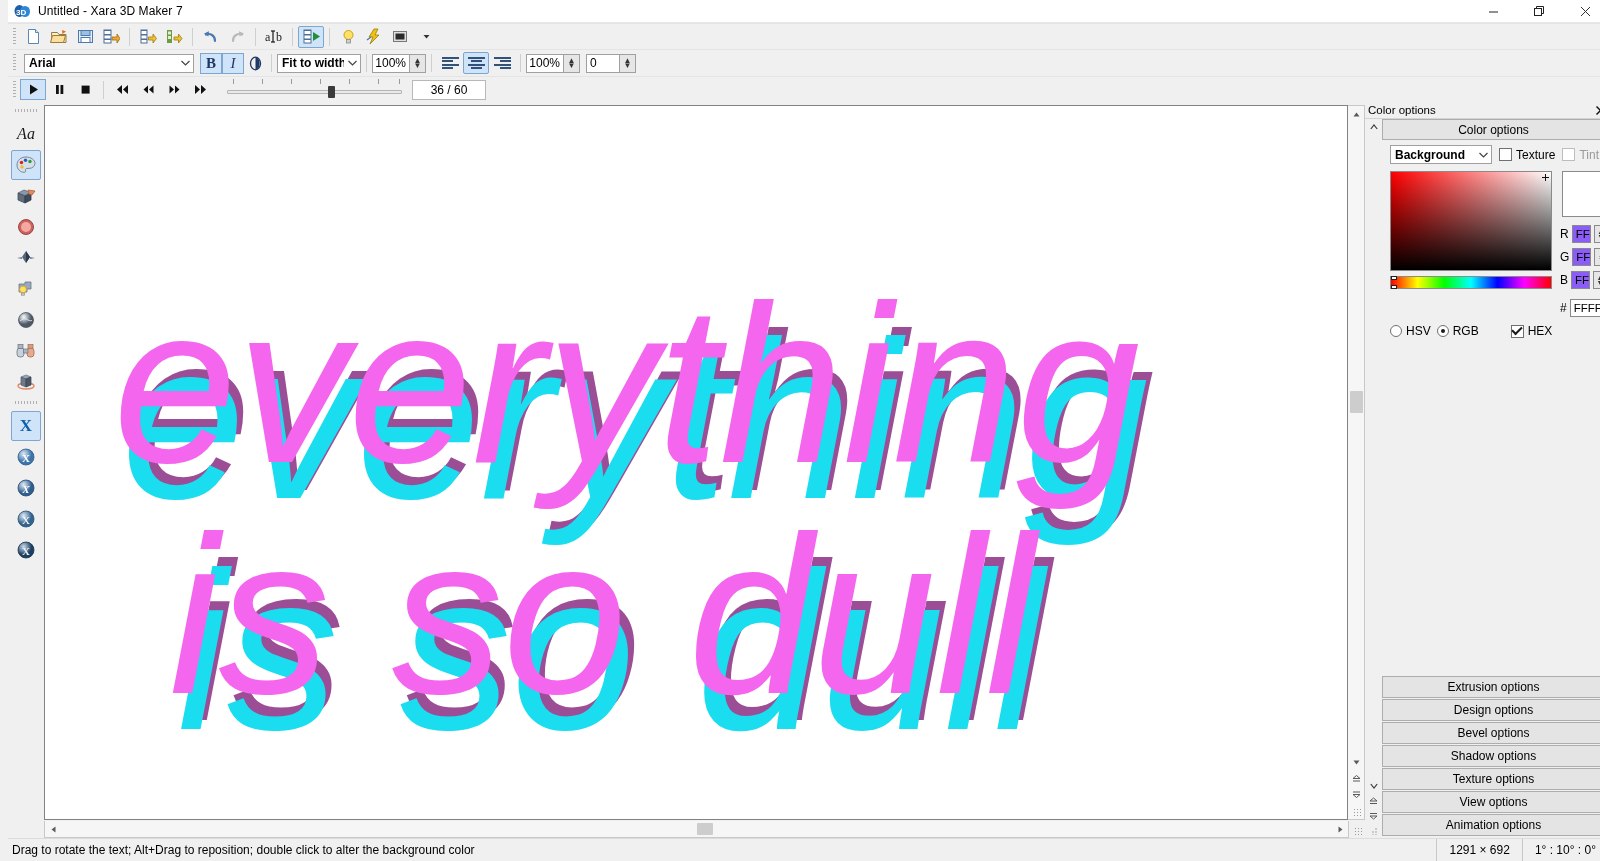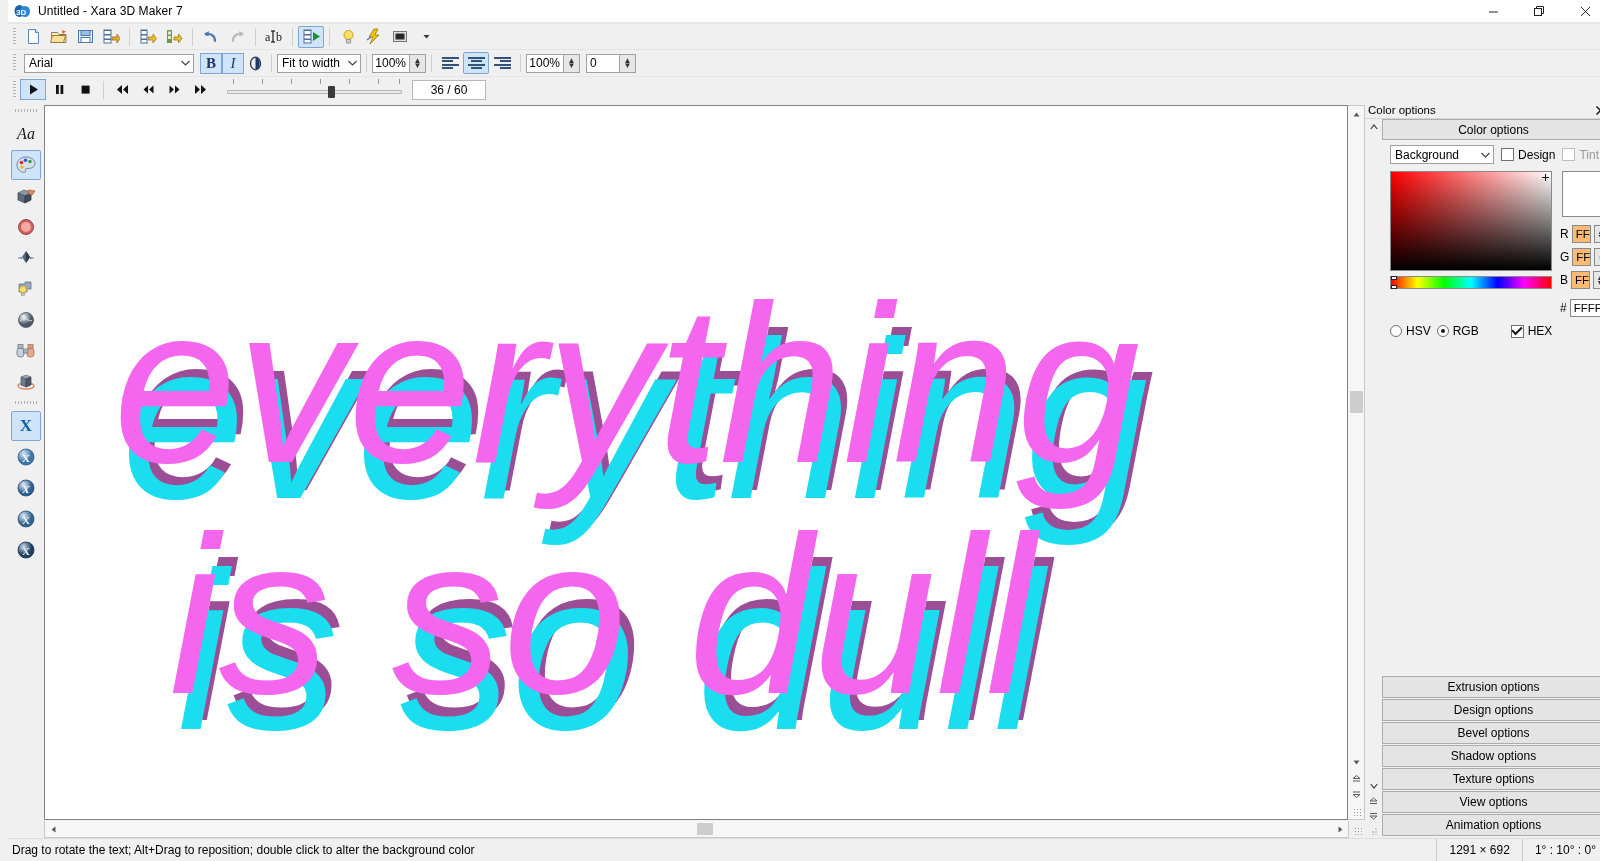--- a/index.html
+++ b/index.html
@@ -55,21 +55,21 @@
     border: 1px solid transparent; border-radius: 2px; flex: none;
   }
   .tbtn.on { background: #cfe4f9; border-color: #7da7d0; }
   .tsep { width: 1px; height: 18px; background: #cfcfcf; margin: 0 5px; flex: none; }
 
   
   .combo {
     height: 19px; border: 1px solid #a0a0a0; background: #fff; display: flex;
     align-items: center; font-size: 12px; padding: 0 0 0 4px; color: #000; position: relative;
   }
-  .combo .cval { flex: 1; white-space: nowrap; overflow: hidden; }
+  .combo .cval { flex: 1; white-space: nowrap; overflow: hidden; font-weight: bold; }
   .combo .carrow {
     width: 16px; height: 100%; display: flex; align-items: center; justify-content: center;
     color: #444; font-size: 9px;
   }
   .fontcombo { width: 170px; margin-left: 4px; }
   .fitcombo { width: 84px; }
   .numfield {
     height: 19px; border: 1px solid #a0a0a0; background: #fff; display: flex; align-items: center;
     font-size: 12px; padding: 0 3px; color: #000; justify-content: flex-end;
   }
@@ -233,21 +233,21 @@
   .hue-marker i {
     position: absolute; left: 0; width: 6px; height: 4px; background: #fff; border: 1px solid #222;
   }
   .hue-marker i.a { top: 0; }
   .hue-marker i.b { bottom: 0; }
   .right-fields { flex: 1; min-width: 0; }
   .preview-swatch { width: 62px; height: 46px; background: #ffffff; border: 1px solid #8a8a8a; margin: 0 0 8px 2px; }
   .frow { display: flex; align-items: center; gap: 3px; margin-bottom: 5px; }
   .flabel { width: 10px; text-align: right; font-size: 12px; color: #000; }
   .fbox {
-    width: 27px; height: 18px; border: 1px solid #8a8a8a; background: #fdba74; font-size: 11.5px;
+    width: 27px; height: 18px; border: 1px solid #8a8a8a; background: #8b5cf6; font-size: 11.5px;
     display: flex; align-items: center; padding-left: 3px; color: #000;
   }
   .fspin {
     width: 14px; height: 18px; background: #e6e6e6; border: 1px solid #8a8a8a;
     display: flex; flex-direction: column; align-items: center; justify-content: center;
     font-size: 7px; line-height: 5px; color: #333; flex: none;
   }
   .hexrow { display: flex; align-items: center; gap: 3px; margin-top: 10px; }
   .hexbox {
     width: 58px; height: 18px; border: 1px solid #8a8a8a; background: #fff; font-size: 11.5px;
@@ -843,21 +843,21 @@
               <div class="combo bgcombo">
                 <div class="cval">Background</div>
                 <div class="carrow">
                   <svg width="9" height="6" viewBox="0 0 9 6">
                       <path d="M0.5 1 l4 4 4 -4" fill="none" stroke="#444" stroke-width="1.2"></path>
                     </svg>
                 </div>
               </div>
               <div class="cbx">
                 <div class="box"></div>
-                <span>Design</span>
+                <span>Texture</span>
               </div>
               <div class="cbx dim">
                 <div class="box dimb"></div>
                 <span>Tint</span>
               </div>
             </div>
 
             <div class="picker-area">
               <div class="sv-wrap">
                 <div class="sv">

